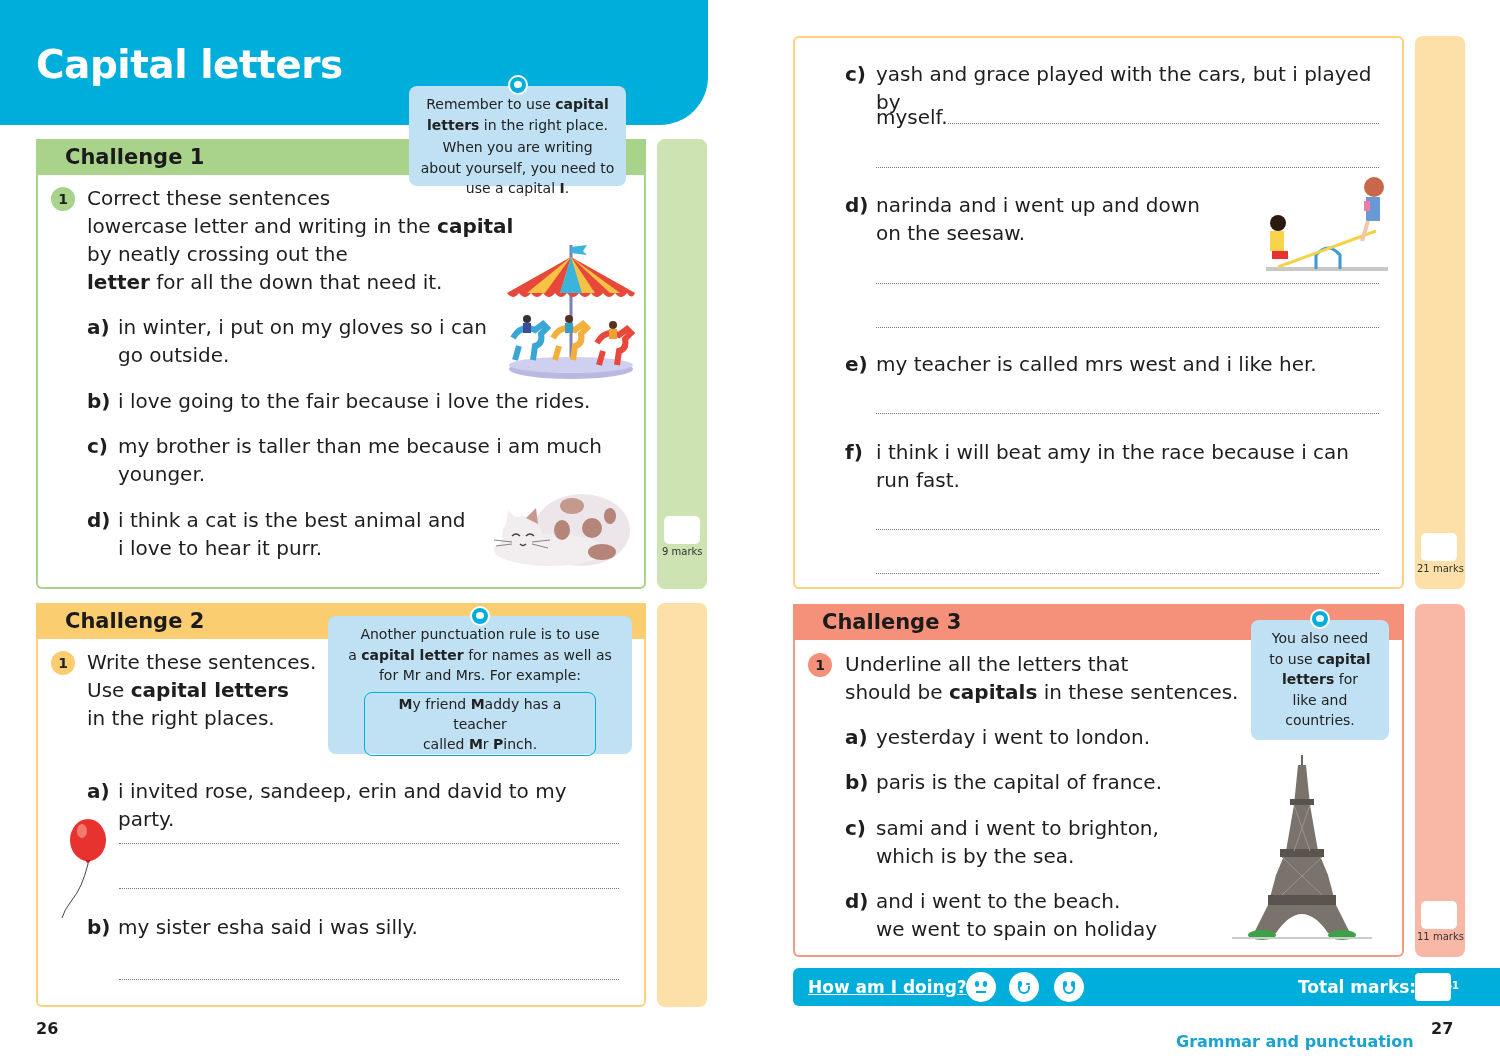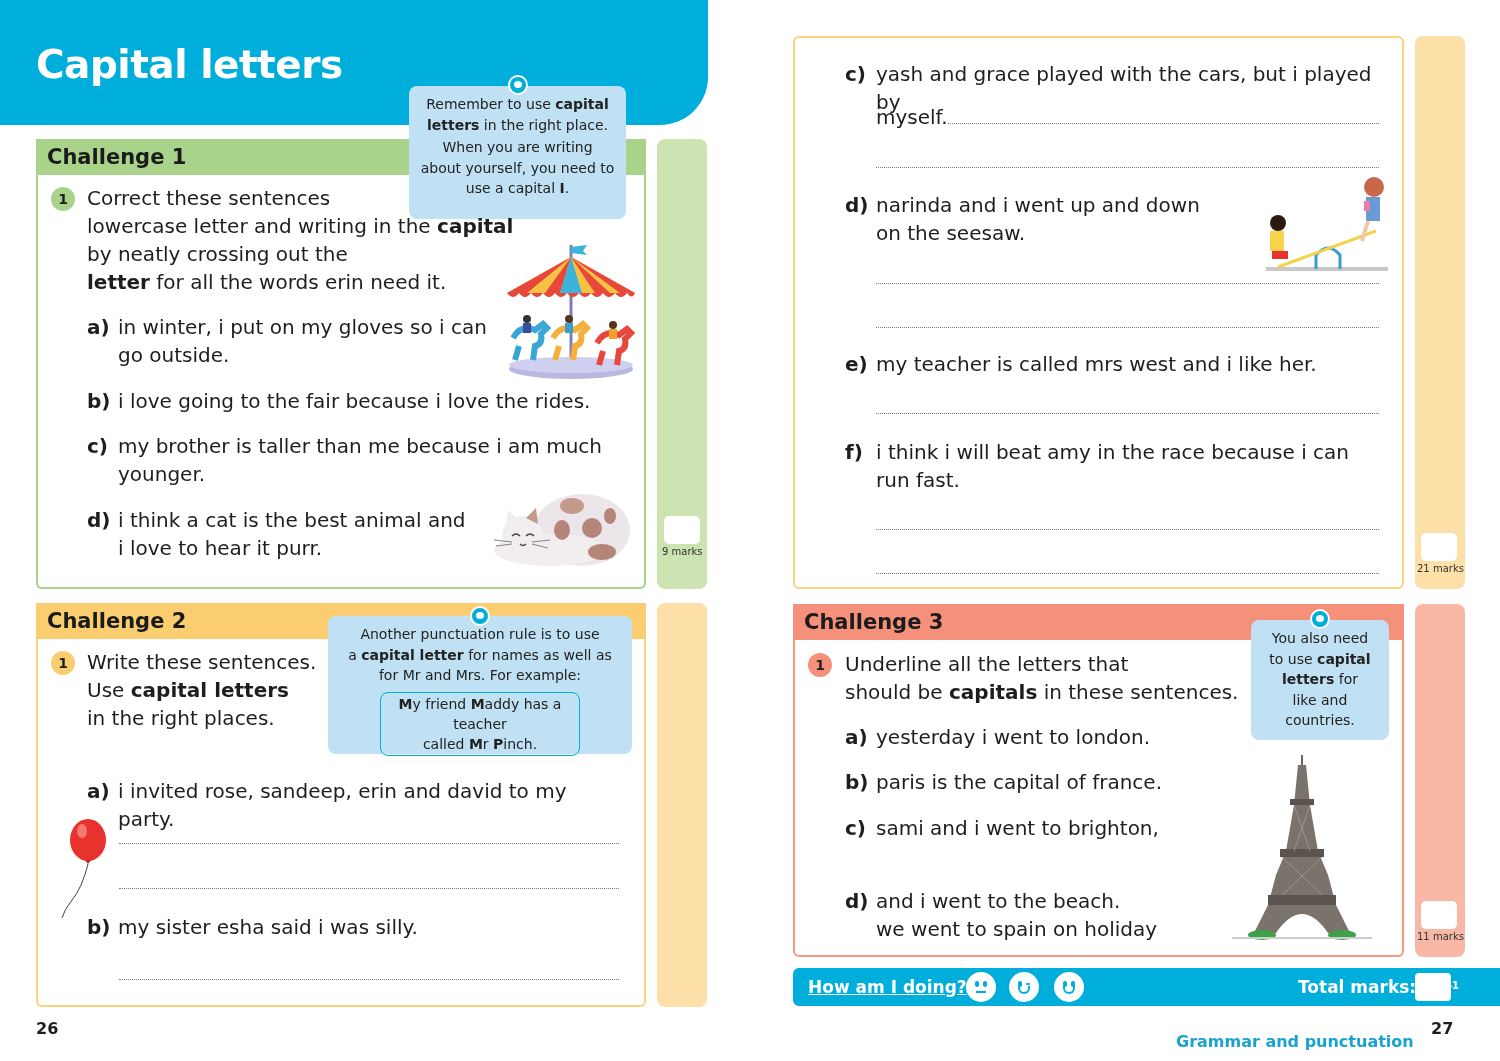--- a/index.html
+++ b/index.html
@@ -13,21 +13,21 @@
     left: 0; top: 0; width: 708px; height: 125px;
     background: #00aedb; border-bottom-right-radius: 48px;
   }
   .title-text {
     left: 36px; top: 42px; font-size: 39px; font-weight: bold; color: #ffffff;
     letter-spacing: -0.5px;
   }
 
   
   .box { background: #fff; border-radius: 0 0 6px 6px; }
-  .box-header { position: absolute; left: 0; top: 0; right: 0; height: 36px; padding-left: 11px;
+  .box-header { position: absolute; left: 0; top: 0; right: 0; height: 36px; padding-left: 29px;
     font-size: 21px; font-weight: bold; line-height: 36px; color: #1b1b1b; }
   .side-bar { border-radius: 8px; }
 
   .c1 { left: 36px; top: 139px; width: 610px; height: 450px; border: 2px solid #a9d28a; border-top: none; }
   .c1 .box-header { background: #a9d28a; top: 0; left: -2px; right: -2px; }
   .c1-side { left: 657px; top: 139px; width: 50px; height: 450px; background: #cde3b2; }
 
   .c2 { left: 36px; top: 603px; width: 610px; height: 404px; border: 2px solid #fbd27e; border-top: none; }
   .c2 .box-header { background: #fbcd71; left: -2px; right: -2px; }
   .c2-side { left: 657px; top: 603px; width: 50px; height: 404px; background: #fde0a8; }
@@ -42,21 +42,21 @@
   
   .marks-box { width: 36px; height: 28px; background: #fff; border-radius: 5px; }
   .marks-label { font-size: 10px; color: #333; }
 
   
   .tip { background: #bfe1f3; border-radius: 8px; text-align: center; font-size: 14px; line-height: 20.5px; color: #222; padding-top: 8px; }
   .tip b { font-weight: bold; }
   .bubble-icon { width: 20px; height: 20px; border-radius: 50%; background: #00aedb; border: 2px solid #fff; }
   .bubble-icon::after { content: ""; position: absolute; left: 4px; top: 4px; width: 8px; height: 7px; border-radius: 50%; background: #fff; }
 
-  .example-box { border: 1.5px solid #00aedb; border-radius: 8px; margin: 6px auto 0; width: 200px; padding: 1px 16px; line-height: 20px; }
+  .example-box { border: 1.5px solid #00aedb; border-radius: 8px; margin: 6px auto 0; width: 232px; padding: 1px 16px; line-height: 20px; }
 
   
   .q { font-size: 20px; line-height: 28px; color: #1e1e1e; }
   .q b { font-weight: bold; }
   .num-badge { width: 24px; height: 24px; border-radius: 50%; font-size: 14px; font-weight: bold; text-align: center; line-height: 24px; color: #1e1e1e; }
   .label { font-weight: bold; }
   .item { font-size: 20px; line-height: 28px; }
   .item .label { position: absolute; left: 0; top: 0; }
   .item .txt { position: absolute; left: 31px; top: 0; }
 
@@ -84,35 +84,35 @@
 <div class="abs title-text">Capital letters</div>
 
 <div class="abs box c1">
   <div class="box-header">Challenge 1</div>
 </div>
 <div class="abs side-bar c1-side">
   <div class="abs marks-box" style="left:7px; top:377px;"></div>
   <div class="abs marks-label" style="left:5px; top:407px;">9 marks</div>
 </div>
 
-<div class="abs tip" style="left:409px; top:86px; width:217px; height:133px;">
+<div class="abs tip" style="left:409px; top:86px; width:217px; height:100px;">
   <div><span>Remember to use </span><b>capital</b></div>
   <div><b>letters</b><span> in the right place.</span></div>
   <div style="margin-top:2px;">When you are writing</div>
   <div>about yourself, you need to</div>
   <div><span>use a capital </span><b>I</b><span>.</span></div>
 </div>
 <div class="abs bubble-icon" style="left:508px; top:75px;"></div>
 
 <div class="abs num-badge" style="left:51px; top:187px; background:#a9d28a;">1</div>
 <div class="abs q" style="left:87px; top:184px; width:440px;">
   <div>Correct these sentences</div>
   <div><span>lowercase letter and writing in the </span><b>capital</b></div>
   <div>by neatly crossing out the</div>
-  <div><b>letter</b><span> for all the words erin need it.</span></div>
+  <div><b>letter</b><span> for all the down that need it.</span></div>
 </div>
 
 <div class="abs item" style="left:87px; top:313px; width:420px; height:56px;">
   <span class="label">a)</span>
   <div class="txt">
       <div>in winter, i put on my gloves so i can</div>
       <div>go outside.</div>
     </div>
 </div>
 <div class="abs item" style="left:87px; top:387px; width:540px; height:28px;">
@@ -306,20 +306,21 @@
 <div class="abs item" style="left:845px; top:768px; width:360px; height:28px;">
   <span class="label">b)</span>
   <div class="txt">
       <div>paris is the capital of france.</div>
     </div>
 </div>
 <div class="abs item" style="left:845px; top:814px; width:360px; height:56px;">
   <span class="label">c)</span>
   <div class="txt">
       <div>sami and i went to brighton,</div>
+      <div>which is by the sea.</div>
     </div>
 </div>
 <div class="abs item" style="left:845px; top:887px; width:360px; height:56px;">
   <span class="label">d)</span>
   <div class="txt">
       <div>and i went to the beach.</div>
       <div>we went to spain on holiday</div>
     </div>
 </div>
 

